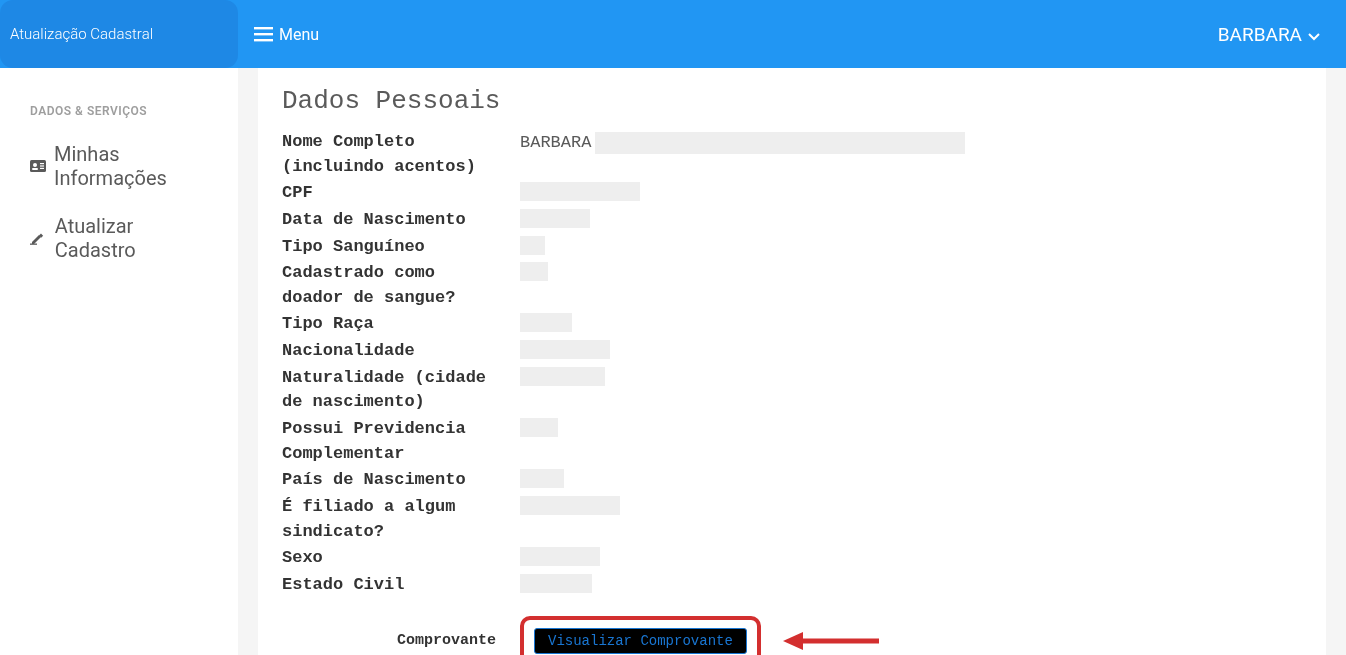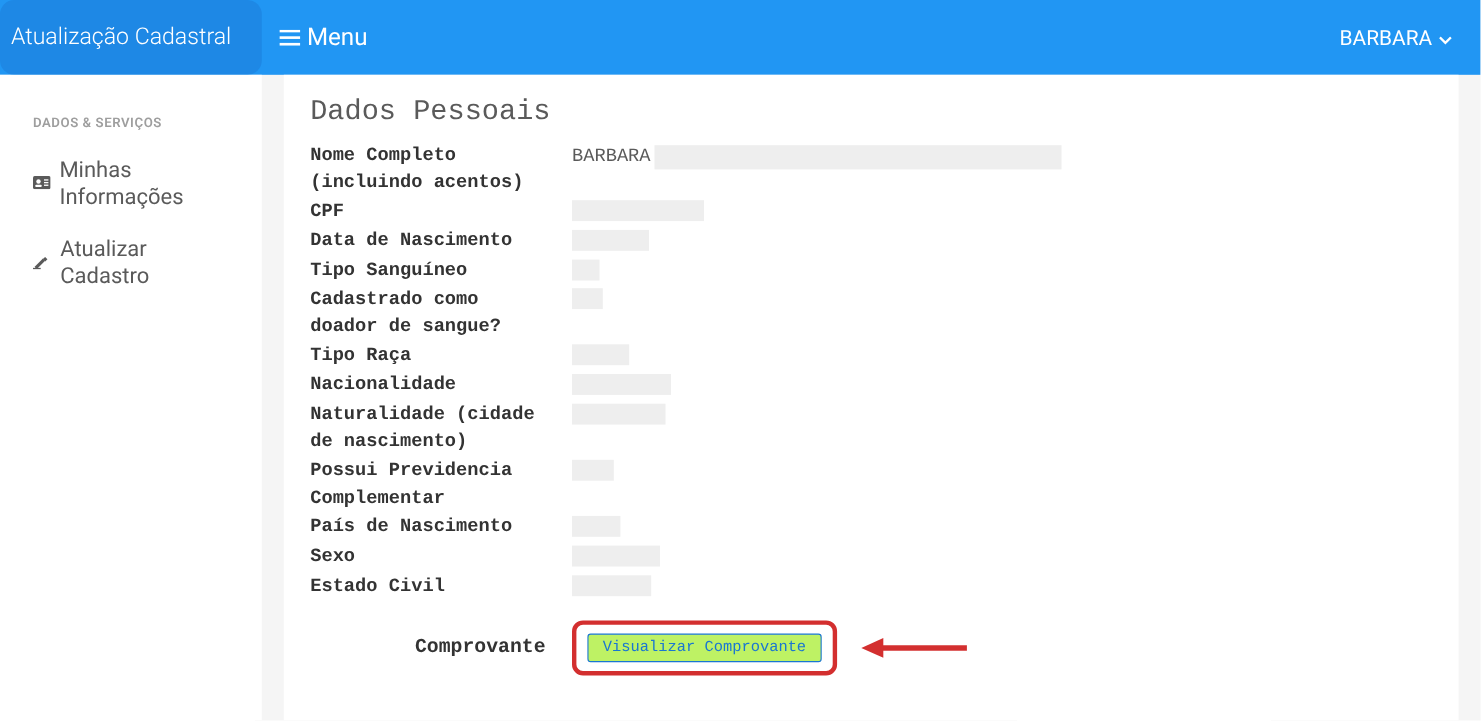--- a/index.html
+++ b/index.html
@@ -21,29 +21,29 @@
       align-items: center;
       color: #fff;
     }
     .brand {
       background: #1e88e5;
       height: 68px;
       width: 238px;
       display: flex;
       align-items: center;
       padding-left: 10px;
-      font-size: 21px;
+      font-size: 15px;
       font-weight: 300;
       border-radius: 13px;
     }
     .menu-toggle {
       display: flex;
       align-items: center;
       padding-left: 16px;
-      font-size: 22px;
+      font-size: 16px;
       cursor: pointer;
     }
     .menu-toggle .hamburger {
       display: inline-block;
       margin-right: 6px;
     }
     .hamburger svg {
       display: block;
     }
     .user-menu {
@@ -149,32 +149,32 @@
       display: flex;
       align-items: center;
       margin-top: 18px;
     }
     .comprovante-label {
       width: 238px;
       text-align: right;
       padding-right: 24px;
       font-weight: 700;
       color: #333;
-      font-size: 18px;
+      font-size: 15px;
     }
     .highlight-box {
       border: 4px solid #d32f2f;
       border-radius: 10px;
       padding: 8px 10px;
       display: inline-flex;
     }
     .visualizar-btn {
       border: 1px solid #1976d2;
       color: #1976d2;
-      background: #bef264;
+      background: #000000;
       padding: 4px 13px;
       font-size: 14px;
       border-radius: 3px;
       cursor: pointer;
       font-family: inherit;
     }
     .arrow-annotation {
       margin-left: 20px;
       display: inline-flex;
       align-items: center;
@@ -295,20 +295,26 @@
             <span class="redacted w10"></span>
           </div>
       </div>
       <div class="form-row">
         <div class="form-label">País de Nascimento</div>
         <div class="form-value">
             <span class="redacted w9"></span>
           </div>
       </div>
       <div class="form-row">
+        <div class="form-label">É filiado a algum sindicato?</div>
+        <div class="form-value">
+            <span class="redacted w11"></span>
+          </div>
+      </div>
+      <div class="form-row">
         <div class="form-label">Sexo</div>
         <div class="form-value">
             <span class="redacted w12"></span>
           </div>
       </div>
       <div class="form-row">
         <div class="form-label">Estado Civil</div>
         <div class="form-value">
             <span class="redacted w13"></span>
           </div>

